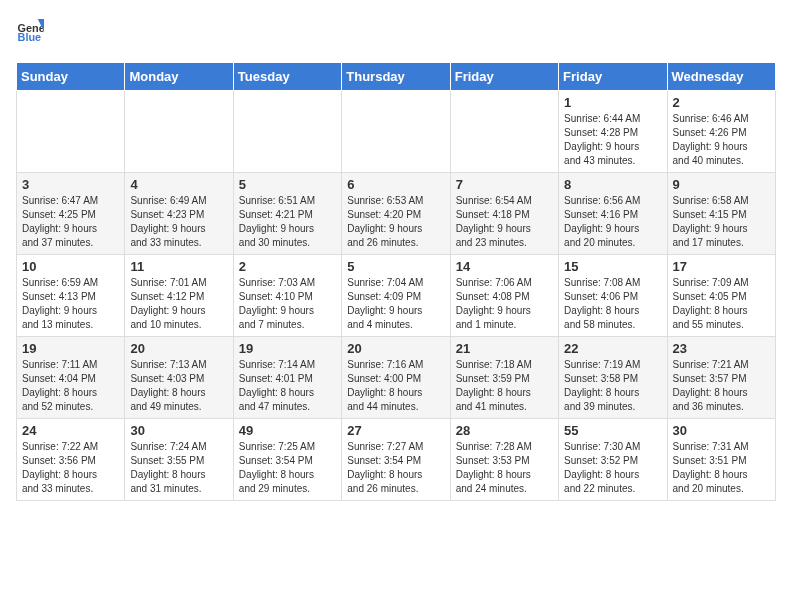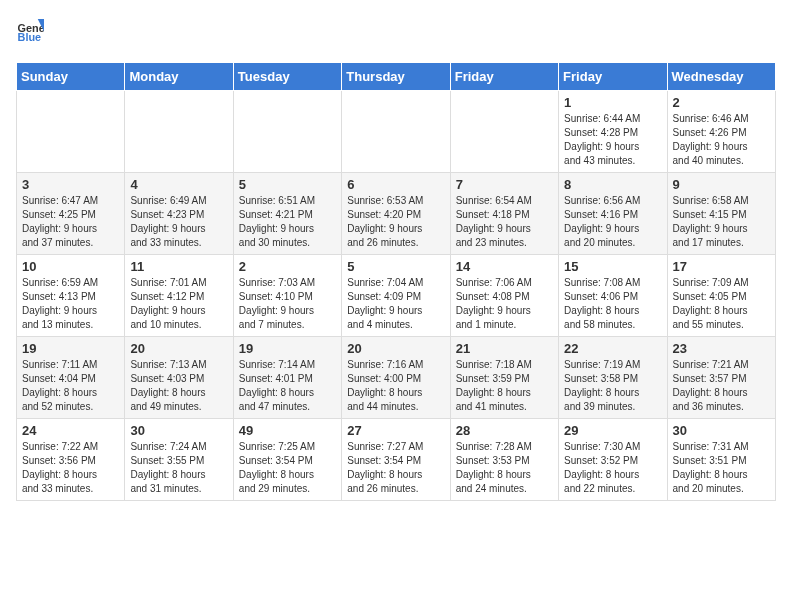--- a/index.html
+++ b/index.html
@@ -247,21 +247,21 @@
         </td>
         <td>
           <span class="day-number">27</span>
           <div class="day-info">Sunrise: 7:27 AM<br>Sunset: 3:54 PM<br>Daylight: 8 hours<br>and 26 minutes.</div>
         </td>
         <td>
           <span class="day-number">28</span>
           <div class="day-info">Sunrise: 7:28 AM<br>Sunset: 3:53 PM<br>Daylight: 8 hours<br>and 24 minutes.</div>
         </td>
         <td>
-          <span class="day-number">29</span>
+          <span class="day-number">55</span>
           <div class="day-info">Sunrise: 7:30 AM<br>Sunset: 3:52 PM<br>Daylight: 8 hours<br>and 22 minutes.</div>
         </td>
         <td>
           <span class="day-number">30</span>
           <div class="day-info">Sunrise: 7:31 AM<br>Sunset: 3:51 PM<br>Daylight: 8 hours<br>and 20 minutes.</div>
         </td>
       </tr>
     </tbody>
 </table>
 

